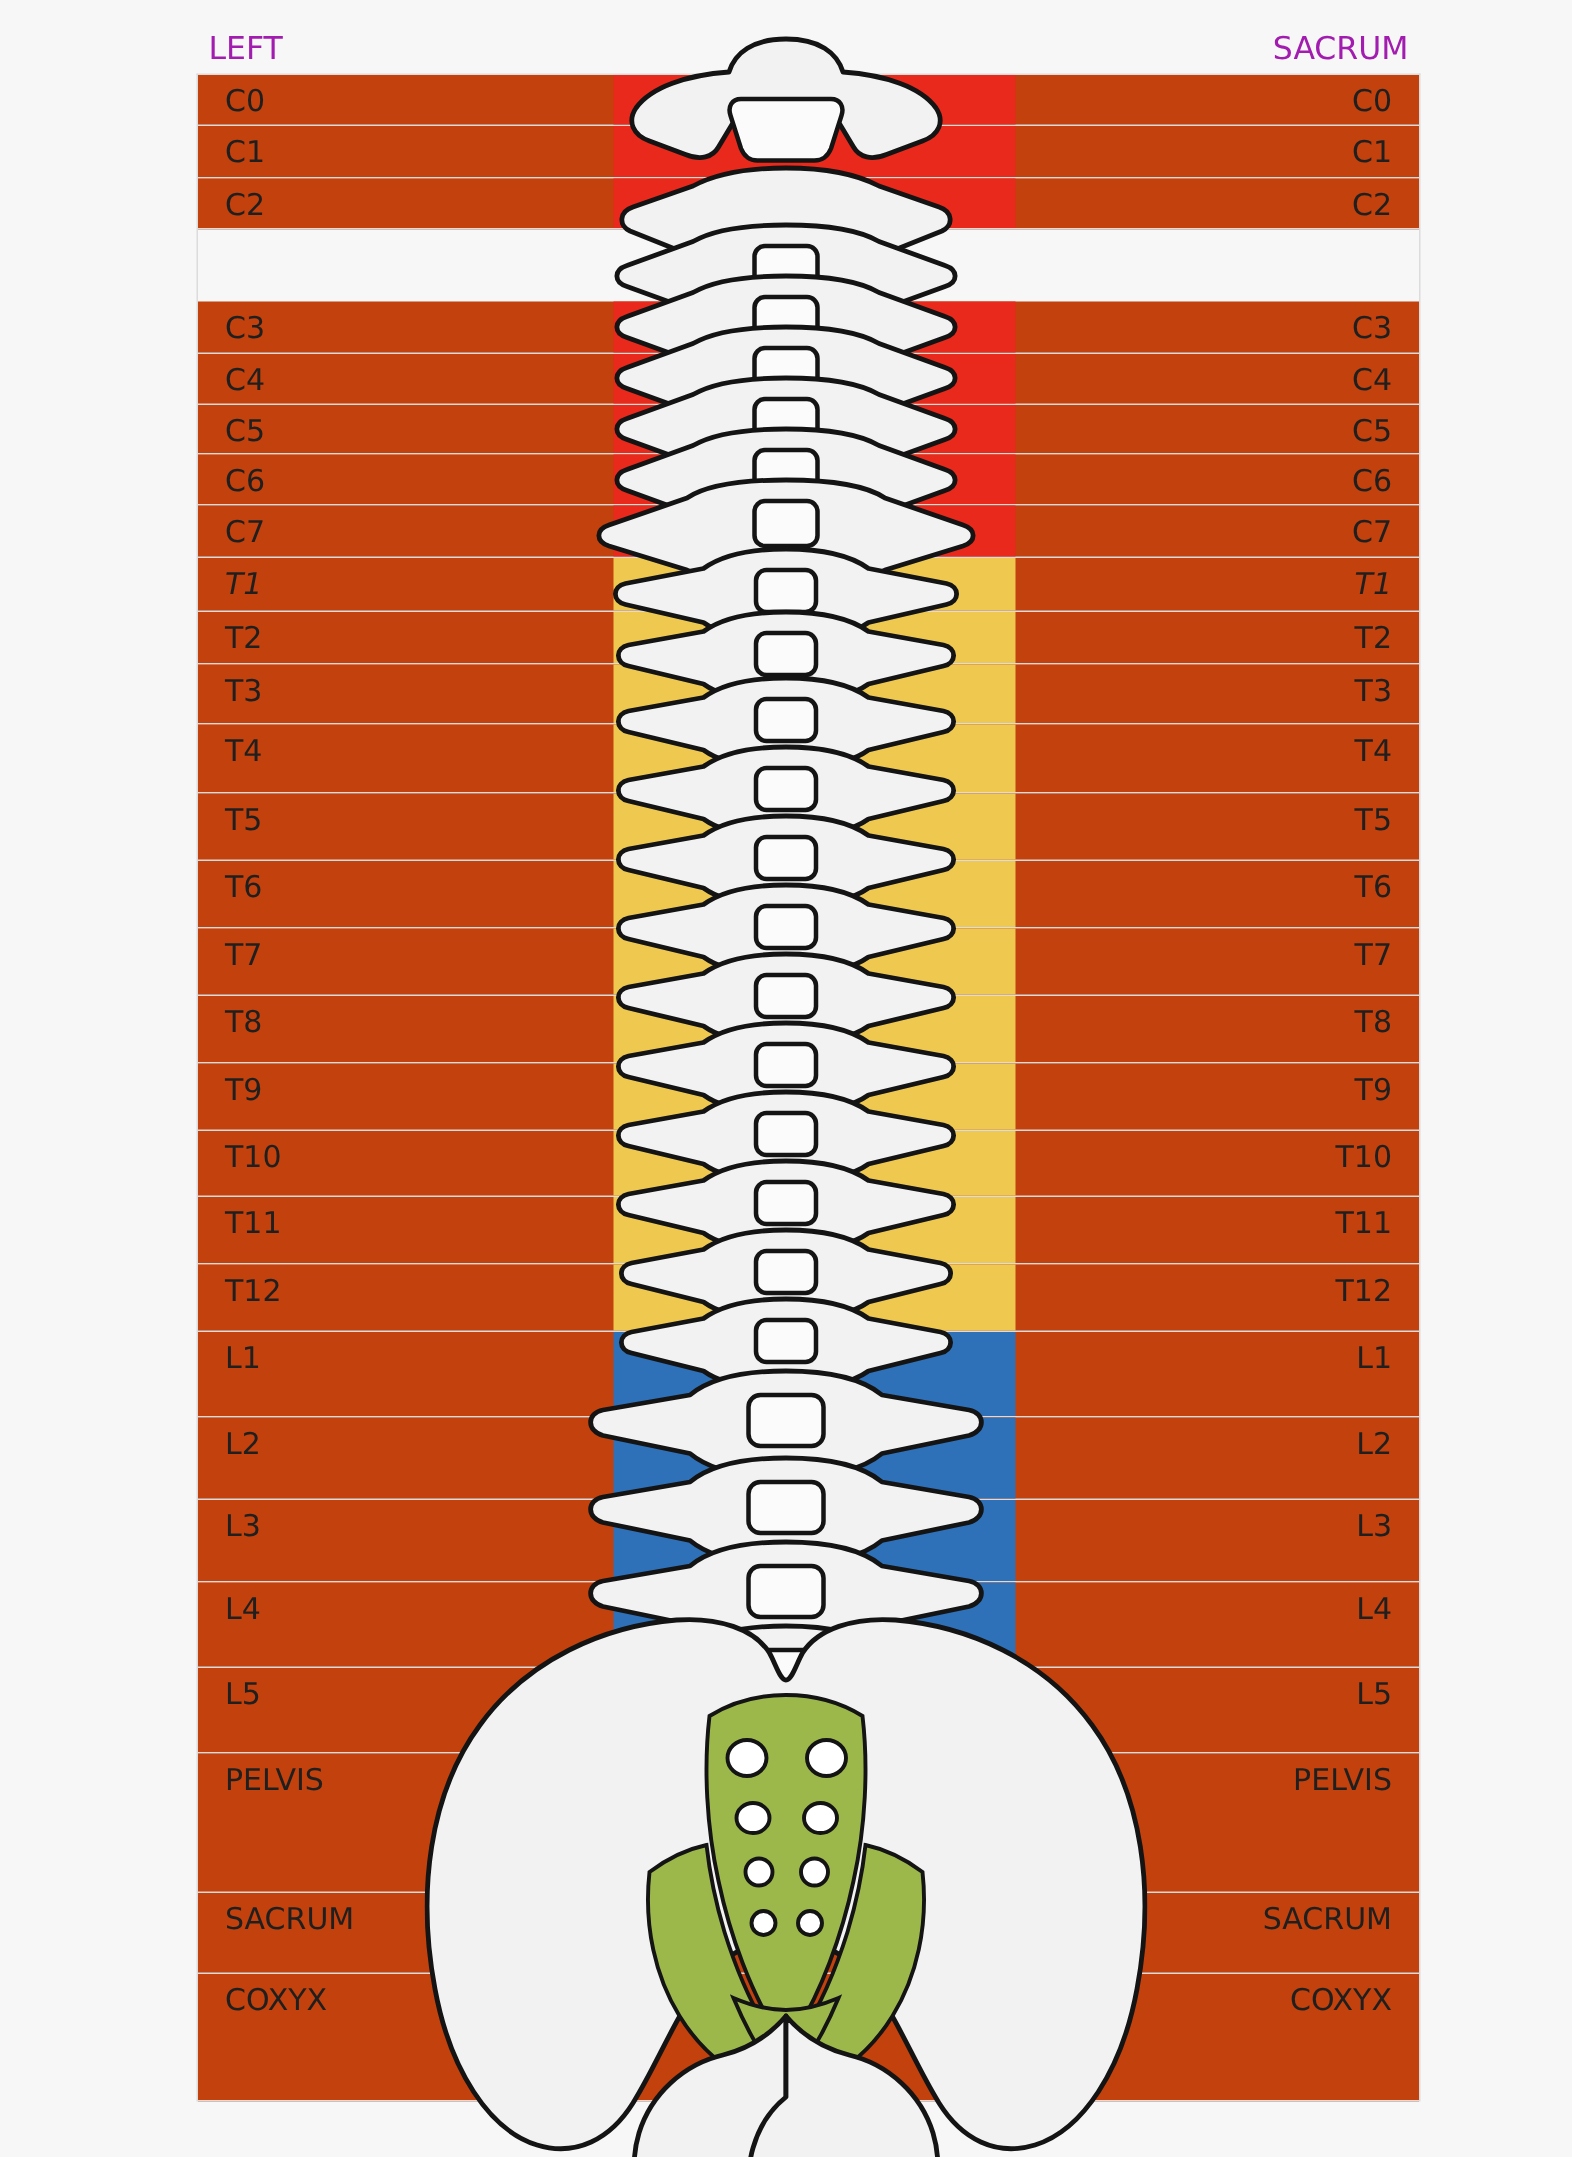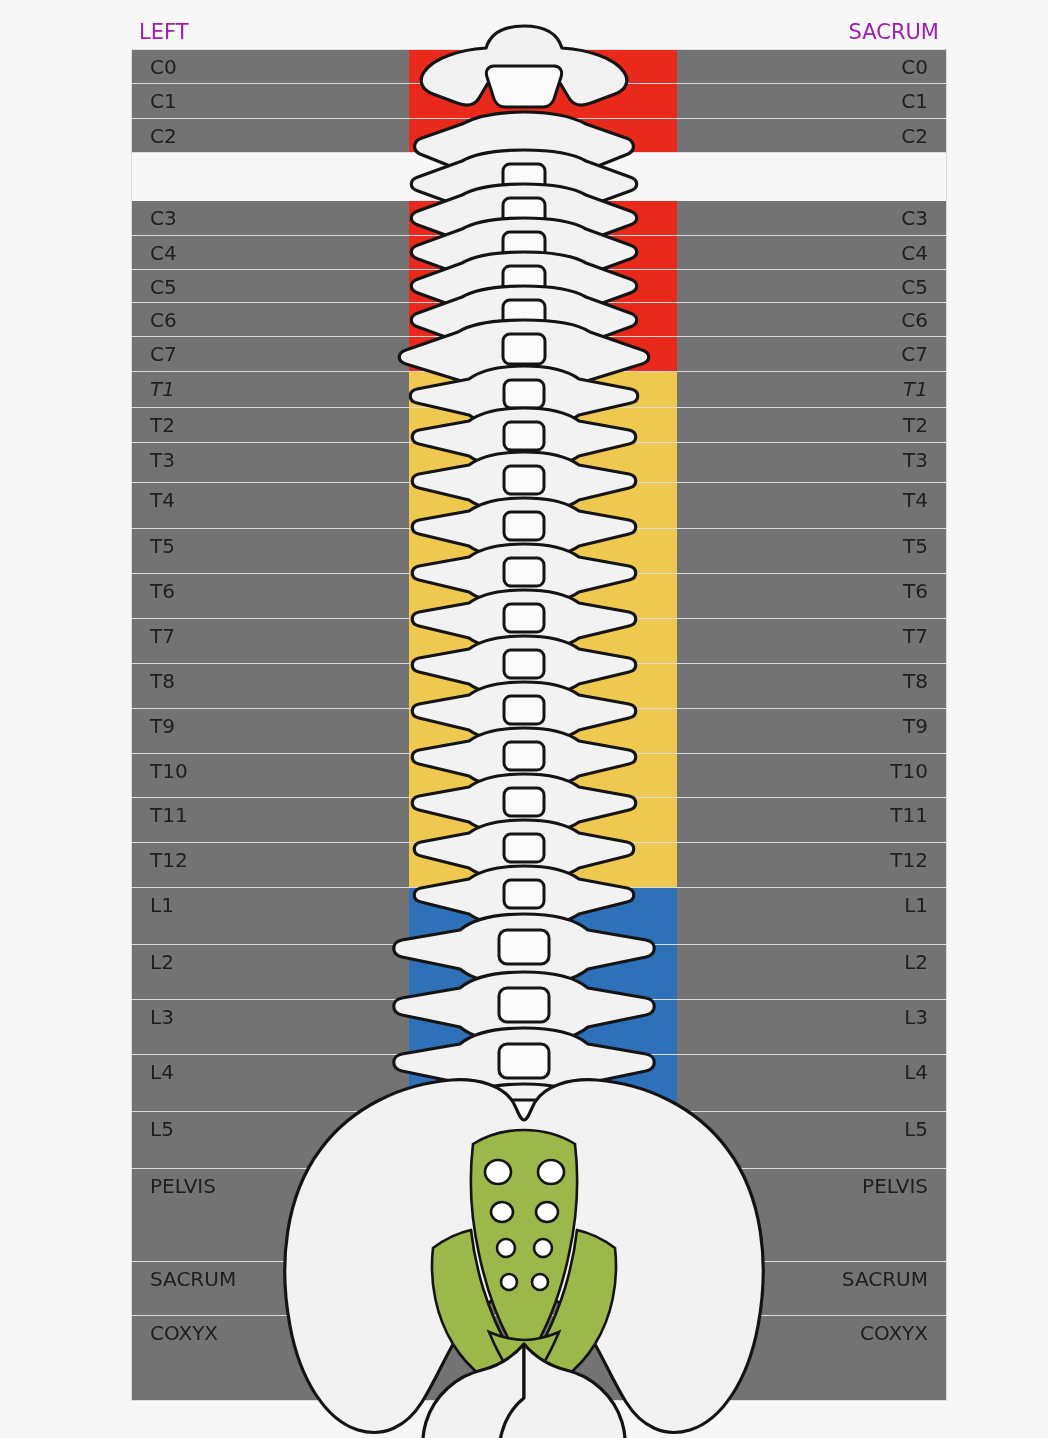--- a/index.html
+++ b/index.html
@@ -43,21 +43,21 @@
     width: 816px;
     border-top: 1px solid #dcdcdc;
     border-left: 1px solid #dcdcdc;
     border-right: 1px solid #dcdcdc;
     box-sizing: border-box;
   }
   .row {
     position: relative;
     box-sizing: border-box;
     border-bottom: 1px solid #dcdcdc;
-    background: #737373;
+    background: #c2410c;
   }
   .band {
     position: absolute;
     left: 277px;
     width: 268px;
     top: 0;
     bottom: 0;
   }
   .lbl {
     position: absolute;

